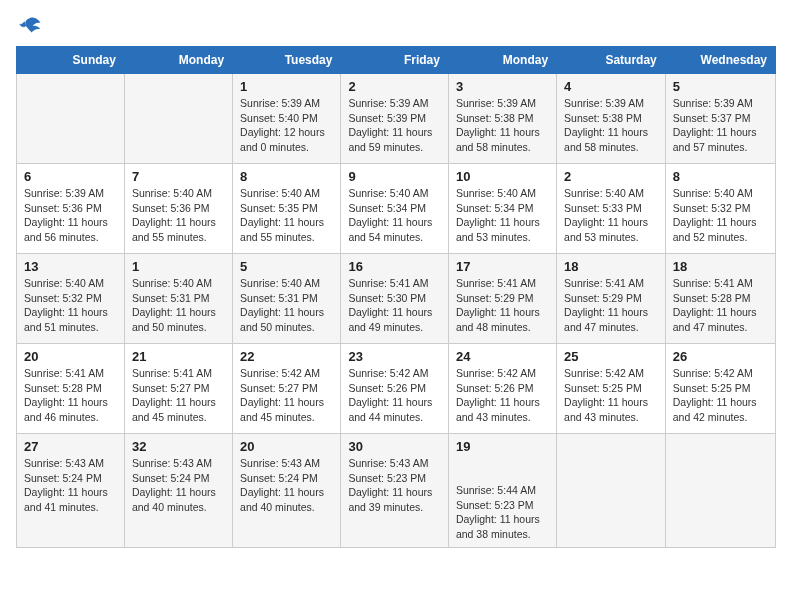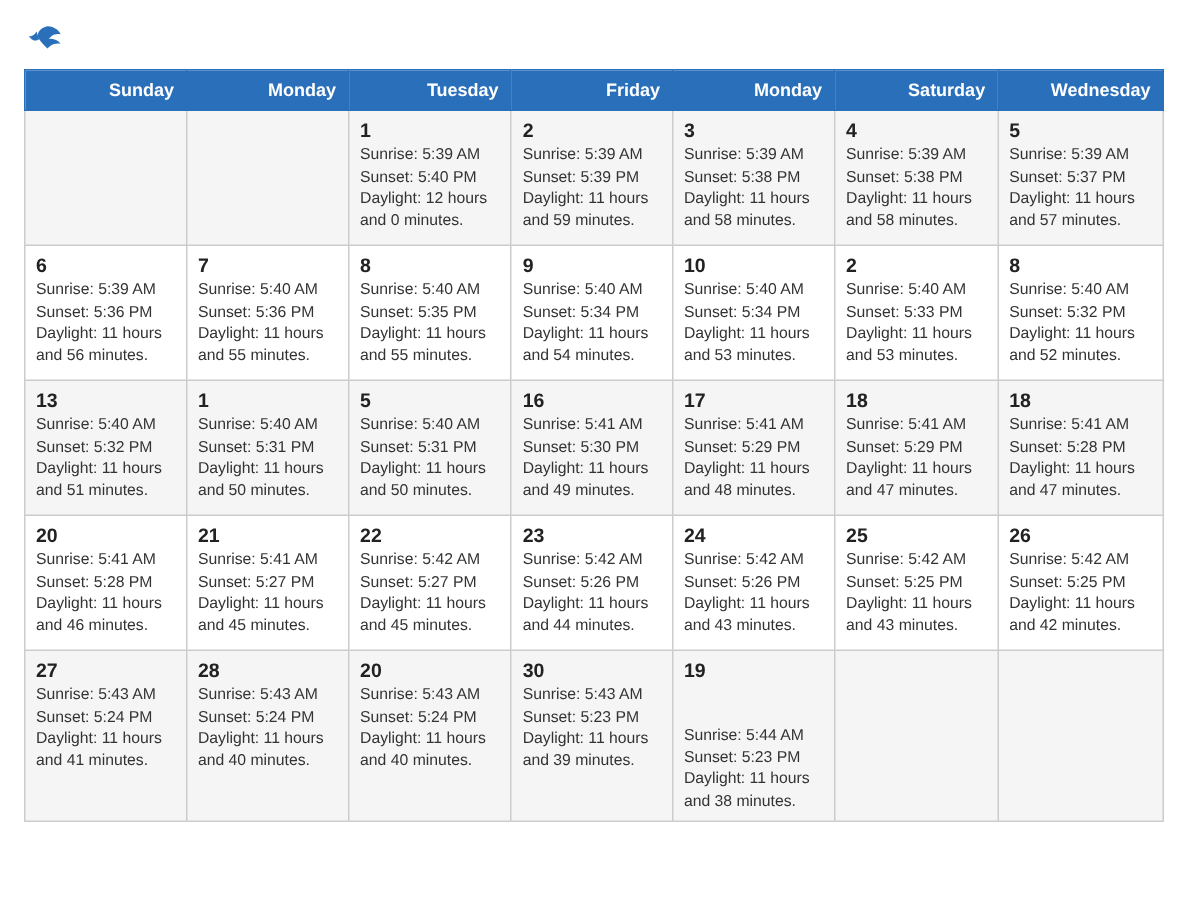--- a/index.html
+++ b/index.html
@@ -295,21 +295,21 @@
         </td>
       </tr>
       <tr>
         <td>
           <span class="day-number">27</span>
           <div class="day-info" style="white-space: pre-line;">Sunrise: 5:43 AM
 Sunset: 5:24 PM
 Daylight: 11 hours and 41 minutes.</div>
         </td>
         <td>
-          <span class="day-number">28</span>
+          <span class="day-number">32</span>
           <div class="day-info" style="white-space: pre-line;">Sunrise: 5:43 AM
 Sunset: 5:24 PM
 Daylight: 11 hours and 40 minutes.</div>
         </td>
         <td>
           <span class="day-number">20</span>
           <div class="day-info" style="white-space: pre-line;">Sunrise: 5:43 AM
 Sunset: 5:24 PM
 Daylight: 11 hours and 40 minutes.</div>
         </td>

